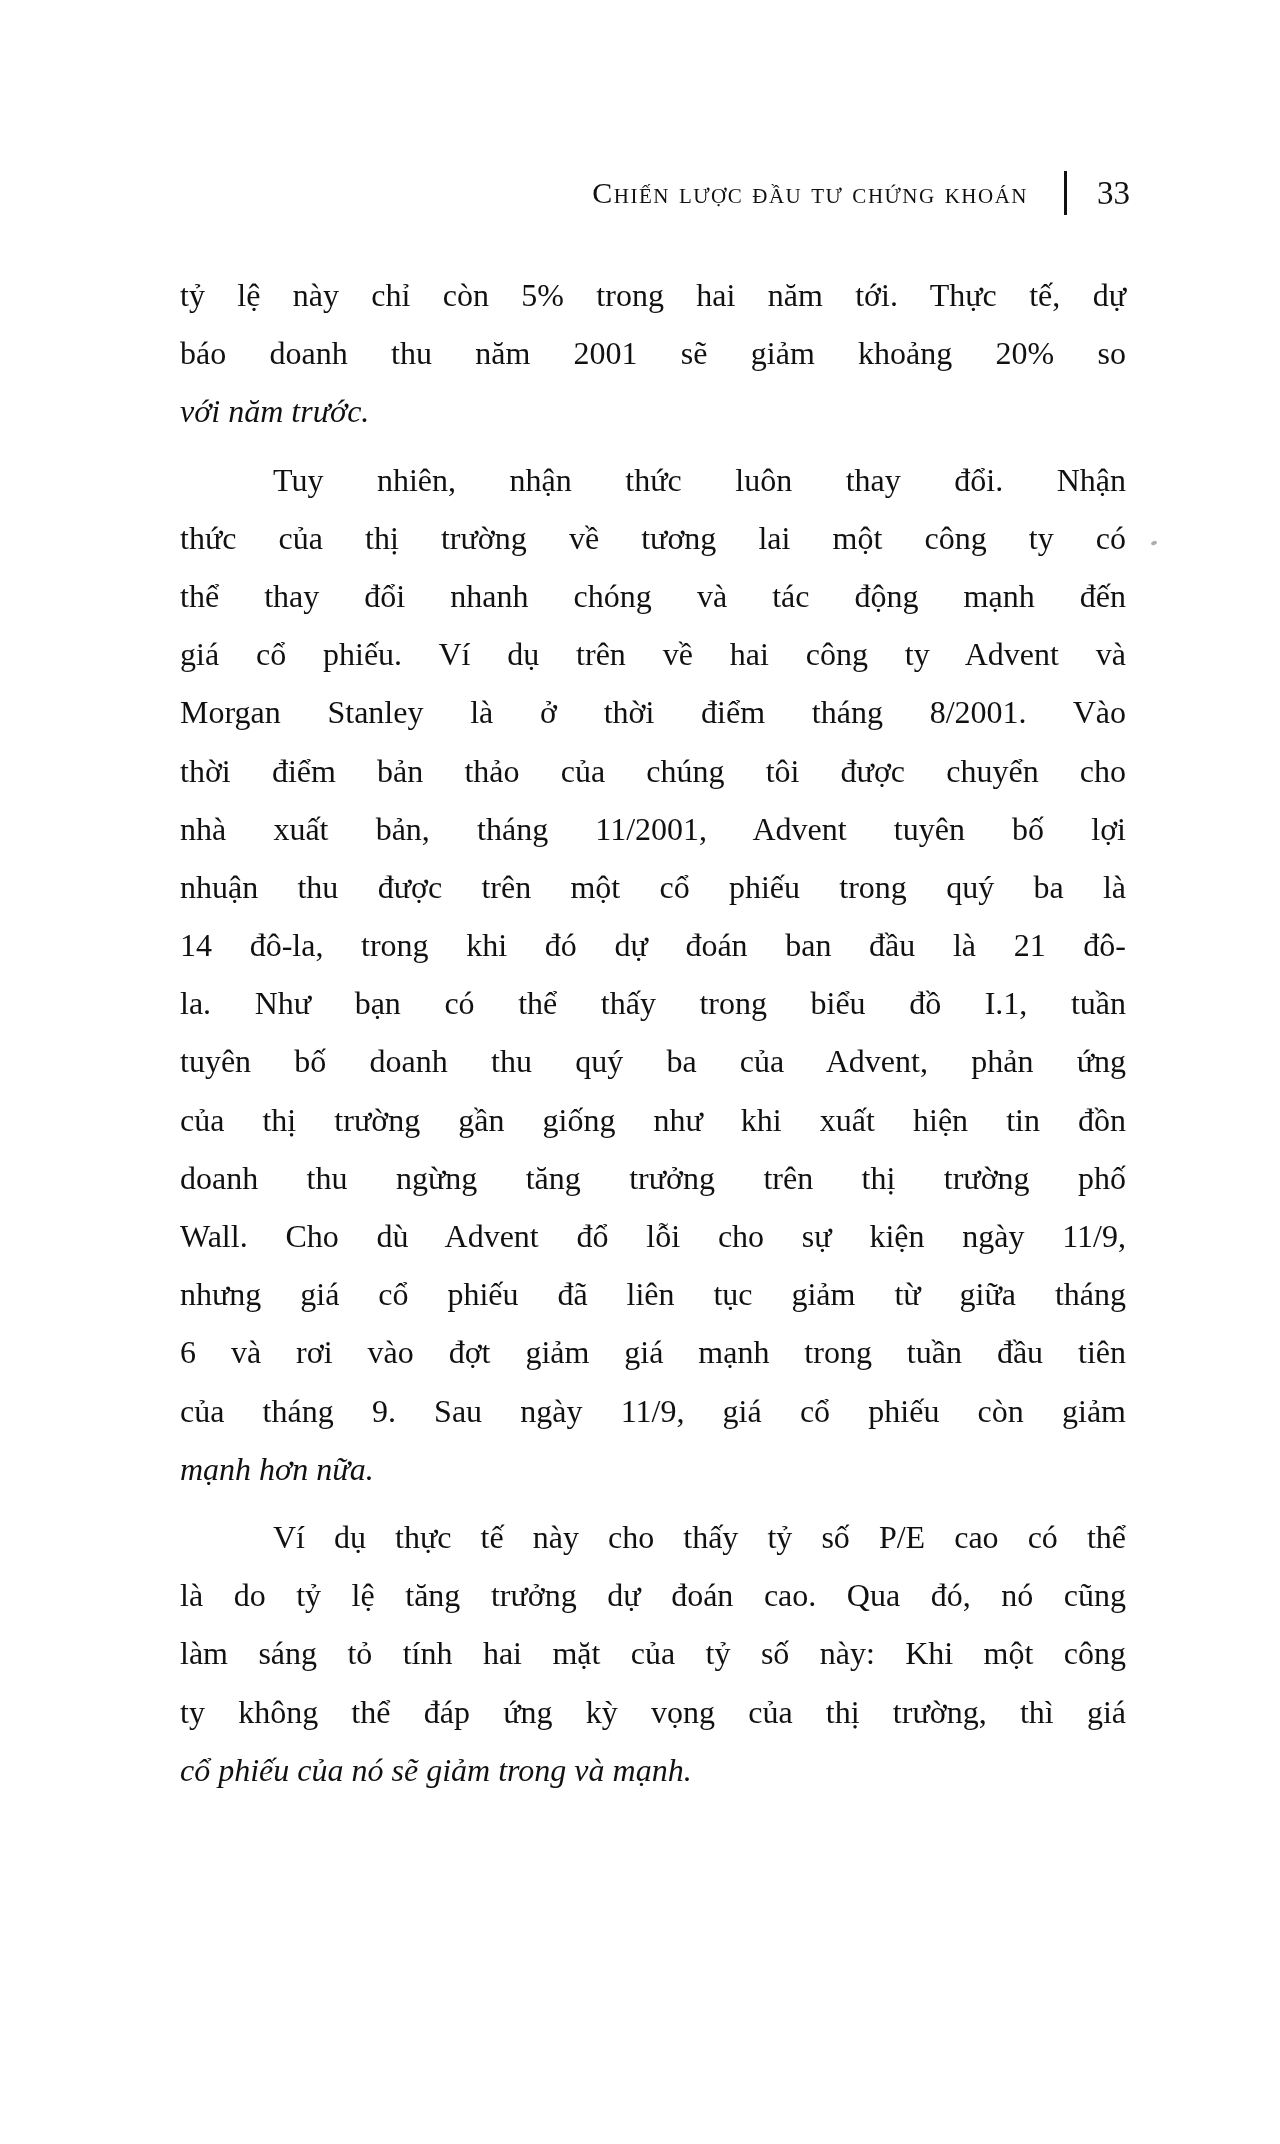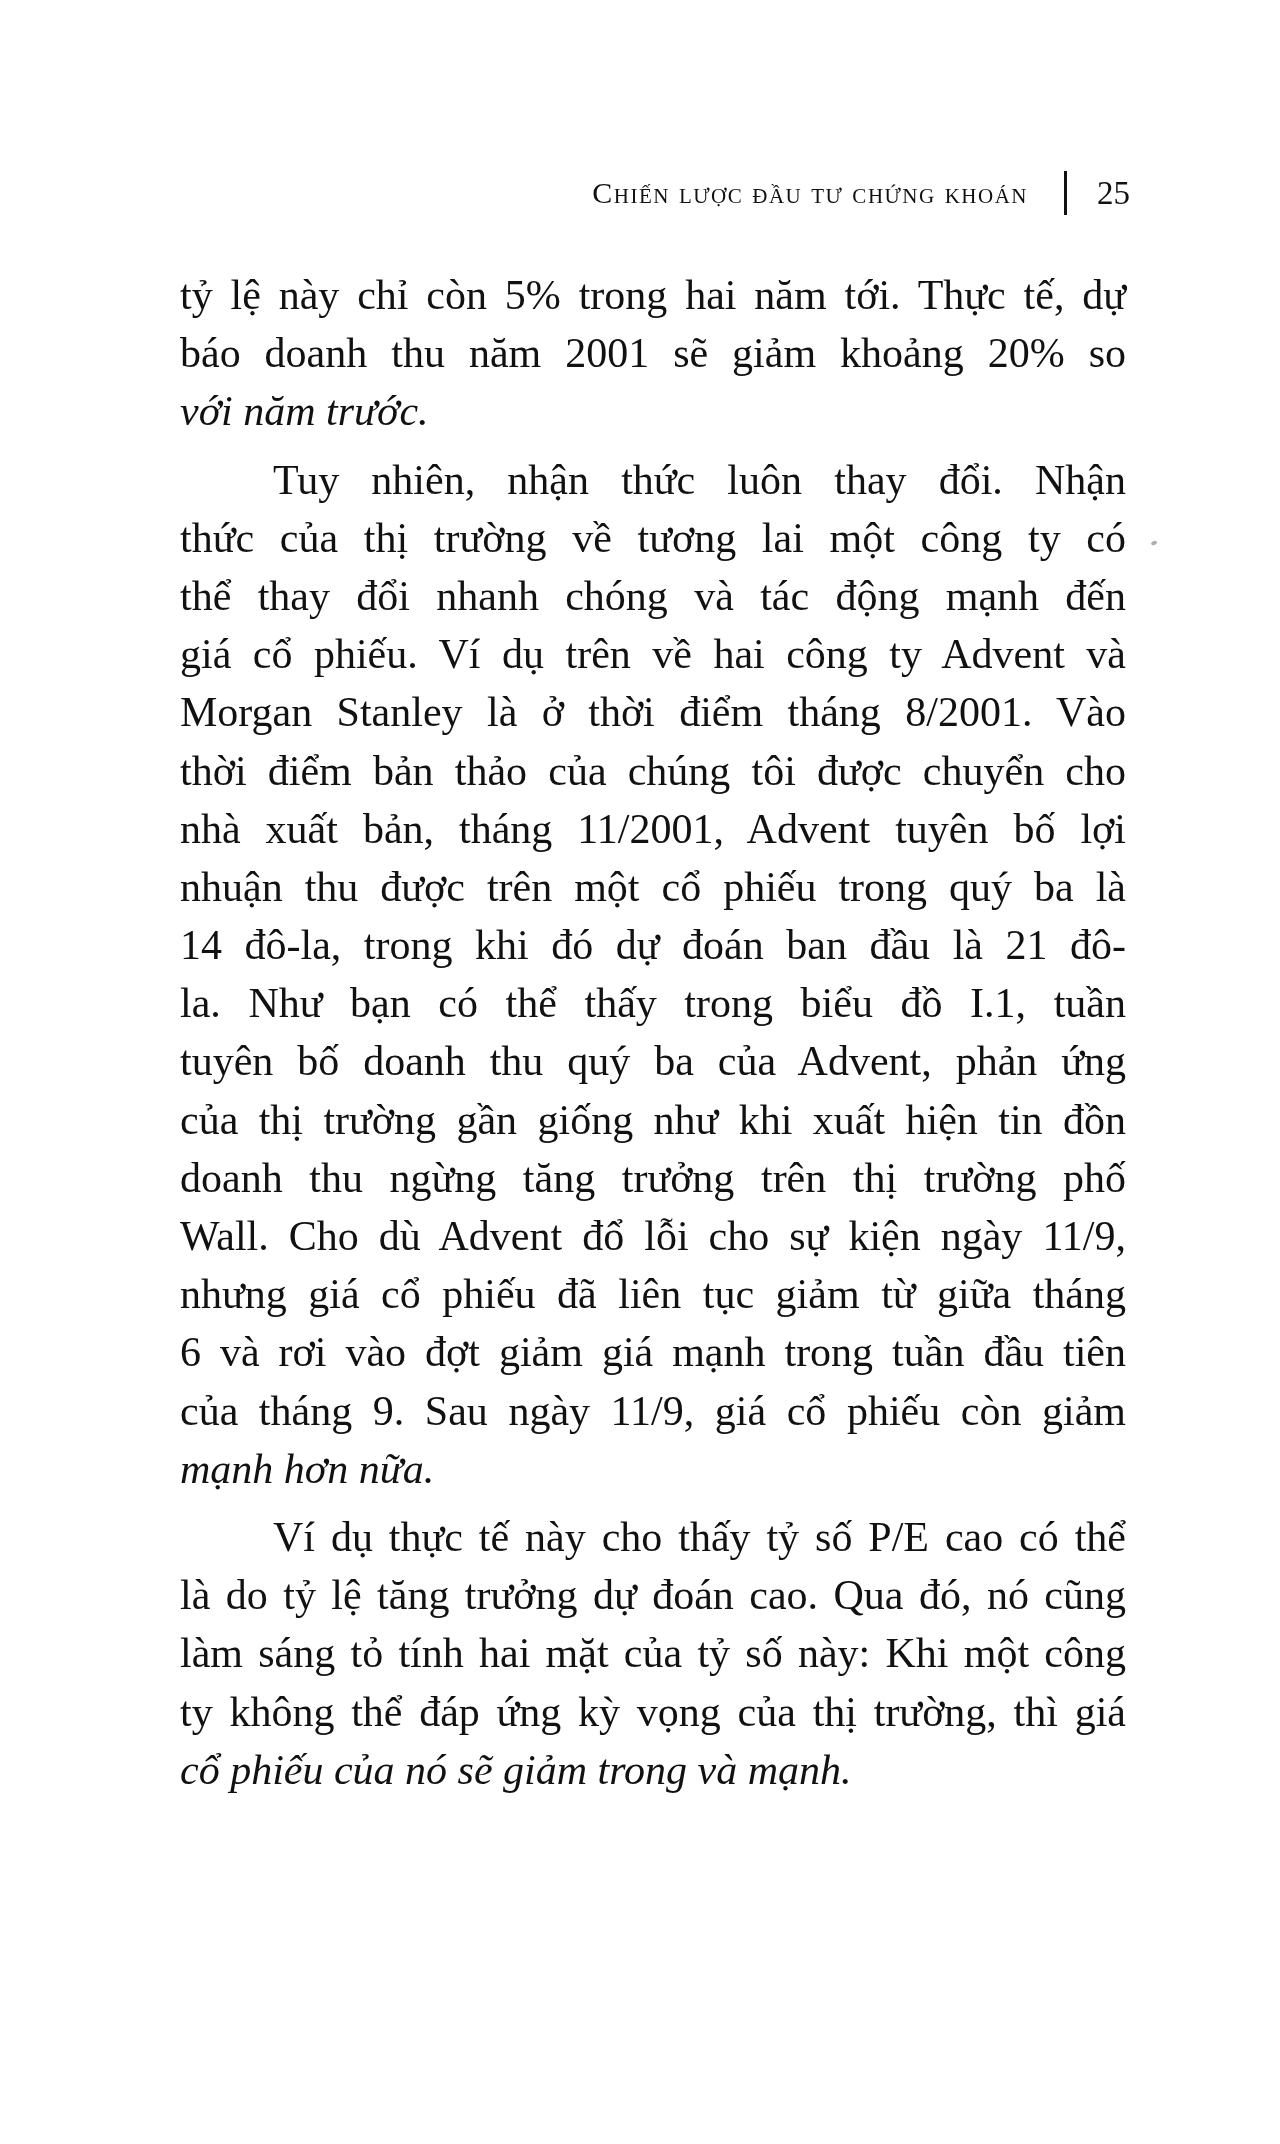--- a/index.html
+++ b/index.html
@@ -50,21 +50,21 @@
       font-size: 33px;
       color: #111;
     }
     .body-text {
       position: absolute;
       left: 180px;
       width: 946px;
       top: 266px;
     }
     .line {
-      font-size: 42px;
+      font-size: 32px;
       height: 58.2px;
       line-height: 58.2px;
       white-space: nowrap;
       text-align: justify;
       text-align-last: justify;
       overflow: visible;
     }
     .line.last {
       text-align-last: left;
       font-style: italic;
@@ -88,21 +88,21 @@
     }
   </style>
 </head>
 <body>
 
 <div class="page">
 
   <div class="running-head">
     <span class="running-title">Chiến lược đầu tư chứng khoán</span>
     <span class="head-rule"></span>
-    <span class="page-number">25</span>
+    <span class="page-number">33</span>
   </div>
 
   <div class="body-text">
 
     <div>
       <div class="line">tỷ lệ này chỉ còn 5% trong hai năm tới. Thực tế, dự</div>
       <div class="line">báo doanh thu năm 2001 sẽ giảm khoảng 20% so</div>
       <div class="line last">với năm trước.</div>
     </div>
     <div class="para-gap"></div>

